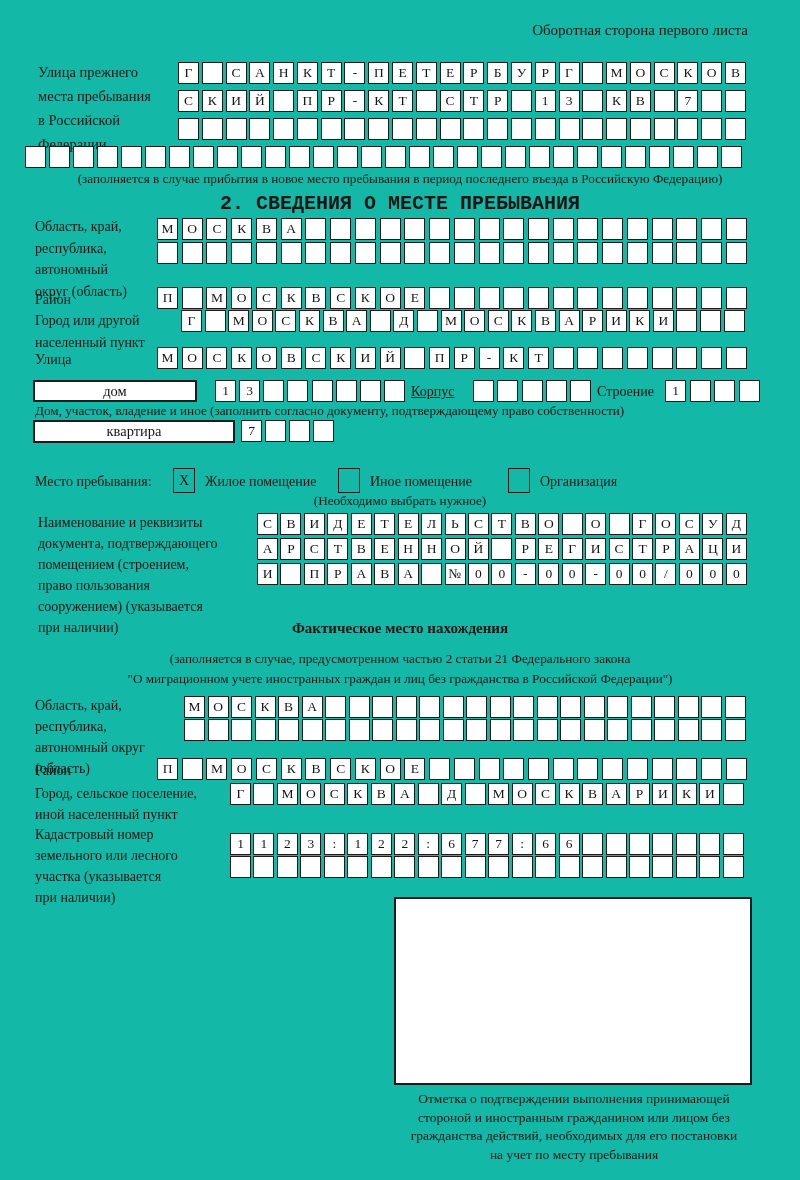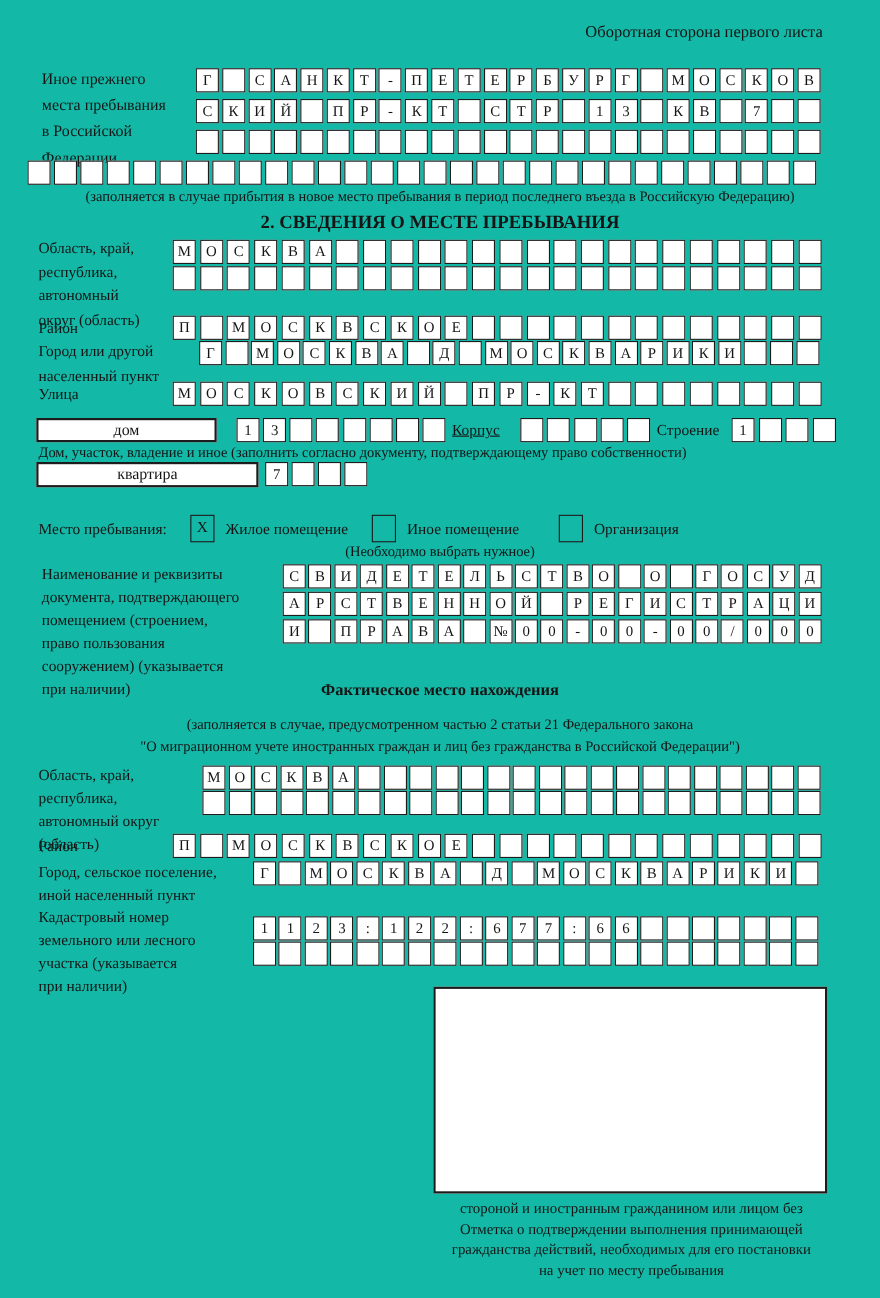--- a/index.html
+++ b/index.html
@@ -23,21 +23,21 @@
   .marktxt{font-size:13.5px;line-height:18.5px;text-align:center;}
 </style>
 </head>
 <body>
 
 <div id="page">
 
   <div class="abs" style="top:22px;right:52px;font-size:15px;">Оборотная сторона первого листа</div>
 
   <div class="abs lbl" style="left:38px;top:60px;width:140px;">
-      <div>Иное прежнего</div>
+      <div>Улица прежнего</div>
       <div>места пребывания</div>
       <div>в Российской</div>
       <div>Федерации</div>
     </div>
   <div class="abs boxrow" style="left:178px;top:62px;width:568px;">
       <div class="box">Г</div>
       <div class="box"></div>
       <div class="box">С</div>
       <div class="box">А</div>
       <div class="box">Н</div>
@@ -140,21 +140,21 @@
       <div class="box"></div>
       <div class="box"></div>
       <div class="box"></div>
       <div class="box"></div>
       <div class="box"></div>
       <div class="box"></div>
       <div class="box"></div>
     </div>
   <div class="abs cap center" style="top:171px;">(заполняется в случае прибытия в новое место пребывания в период последнего въезда в Российскую Федерацию)</div>
 
-  <div class="abs center bold" style="top:192px;font-size:17px;">2. СВЕДЕНИЯ О МЕСТЕ ПРЕБЫВАНИЯ</div>
+  <div class="abs center bold" style="top:192px;font-size:20px;font-family:Liberation Mono, monospace;">2. СВЕДЕНИЯ О МЕСТЕ ПРЕБЫВАНИЯ</div>
 
   <div class="abs lbl2" style="left:35px;top:216px;width:125px;">
       <div>Область, край,</div>
       <div>республика,</div>
       <div>автономный</div>
       <div>округ (область)</div>
     </div>
   <div class="abs boxrow" style="left:157px;top:218px;width:590px;">
       <div class="box">М</div>
       <div class="box">О</div>
@@ -588,19 +588,19 @@
       <div class="box"></div>
       <div class="box"></div>
       <div class="box"></div>
       <div class="box"></div>
       <div class="box"></div>
       <div class="box"></div>
     </div>
 
   <div class="abs bigbox" style="left:394px;top:897px;width:358px;height:188px;"></div>
   <div class="abs marktxt" style="left:358px;top:1090px;width:432px;">
+      <div>Отметка о подтверждении выполнения принимающей</div>
       <div>стороной и иностранным гражданином или лицом без</div>
-      <div>Отметка о подтверждении выполнения принимающей</div>
       <div>гражданства действий, необходимых для его постановки</div>
       <div>на учет по месту пребывания</div>
     </div>
 
 </div>
 
 </body></html>

